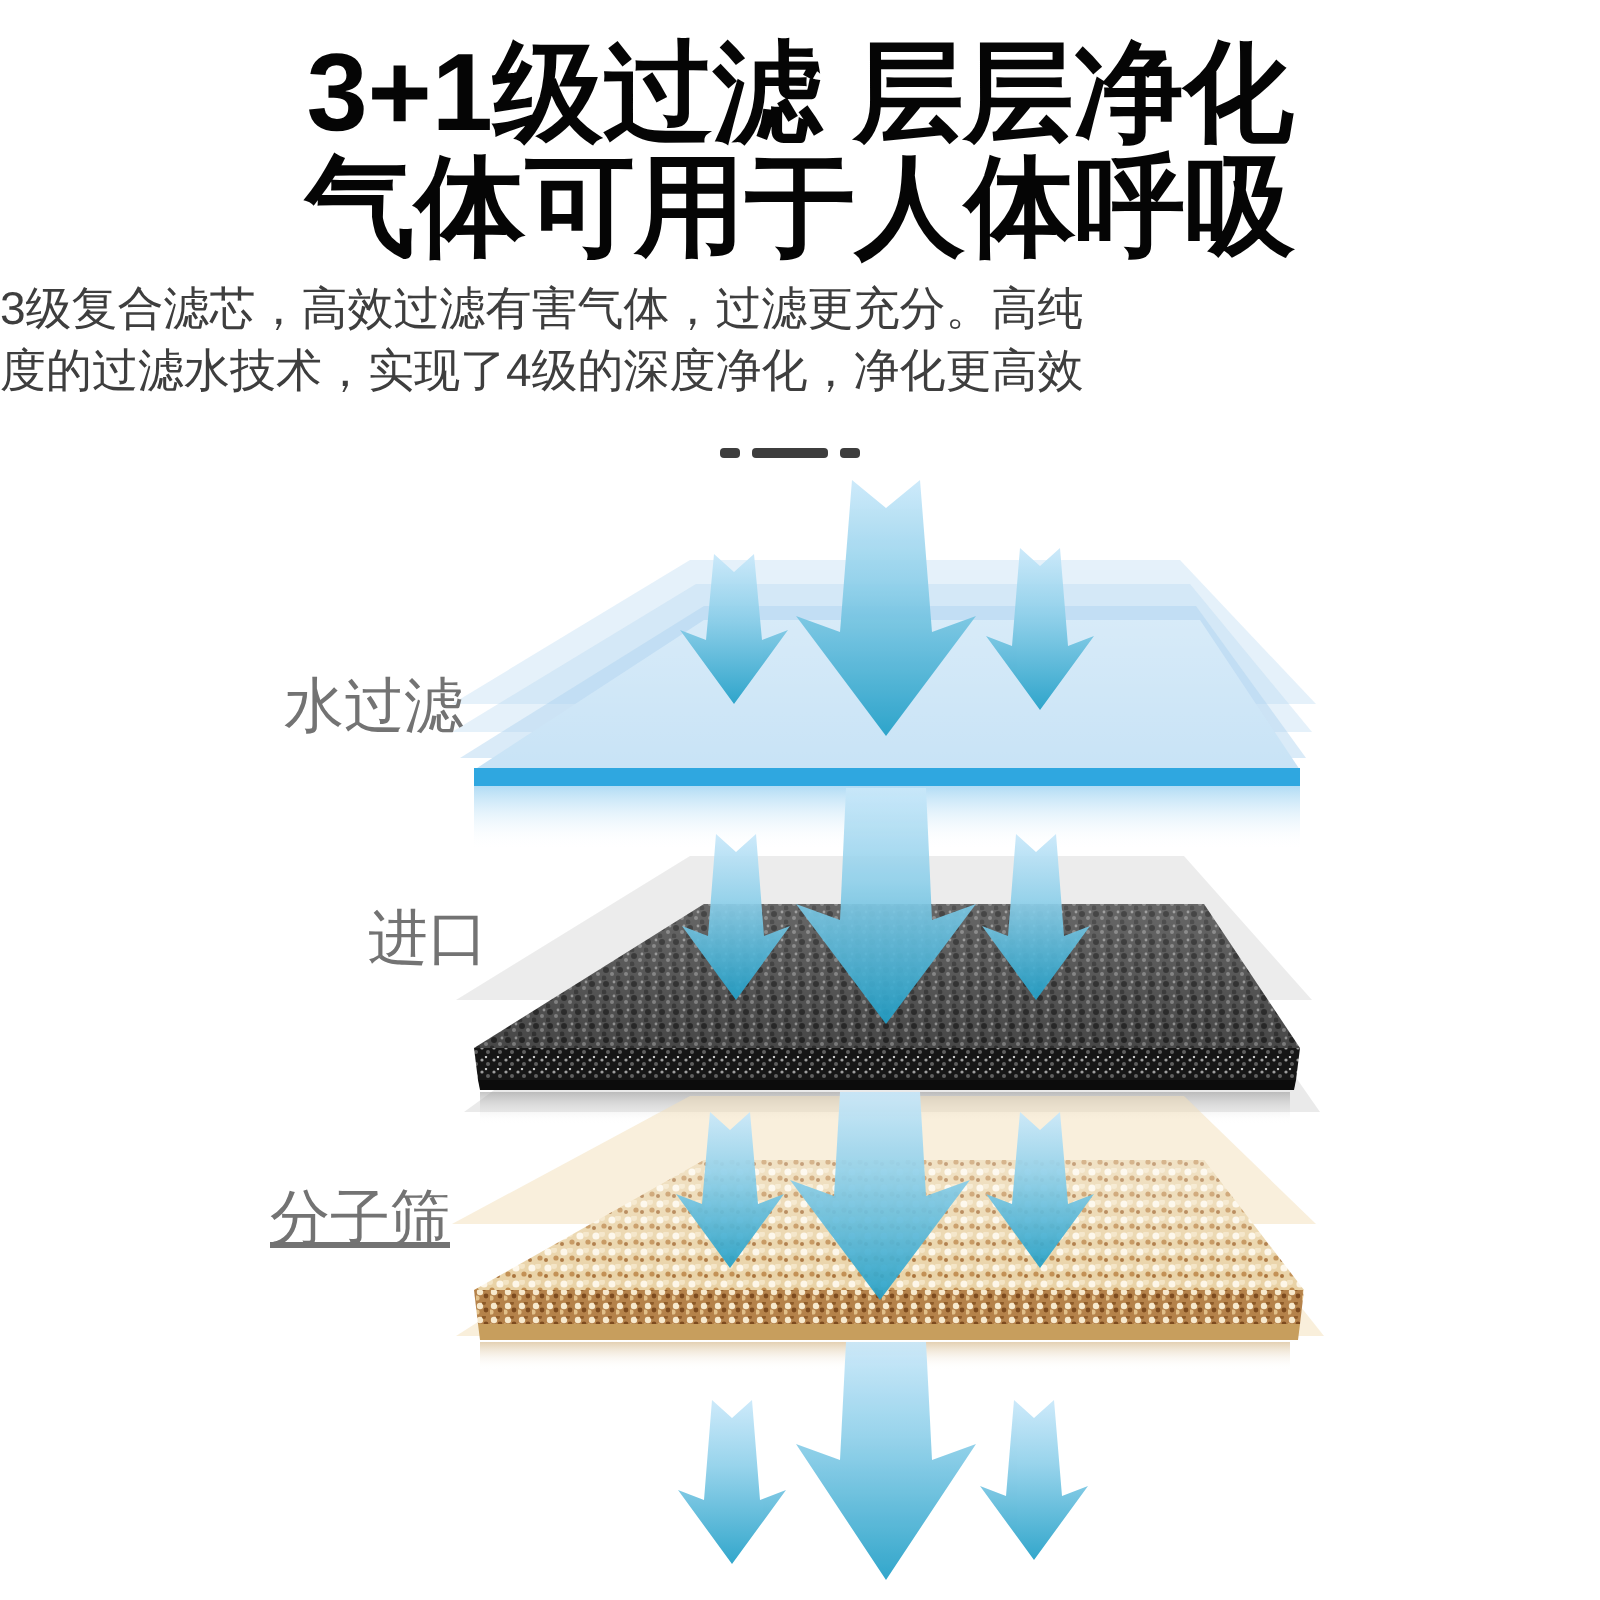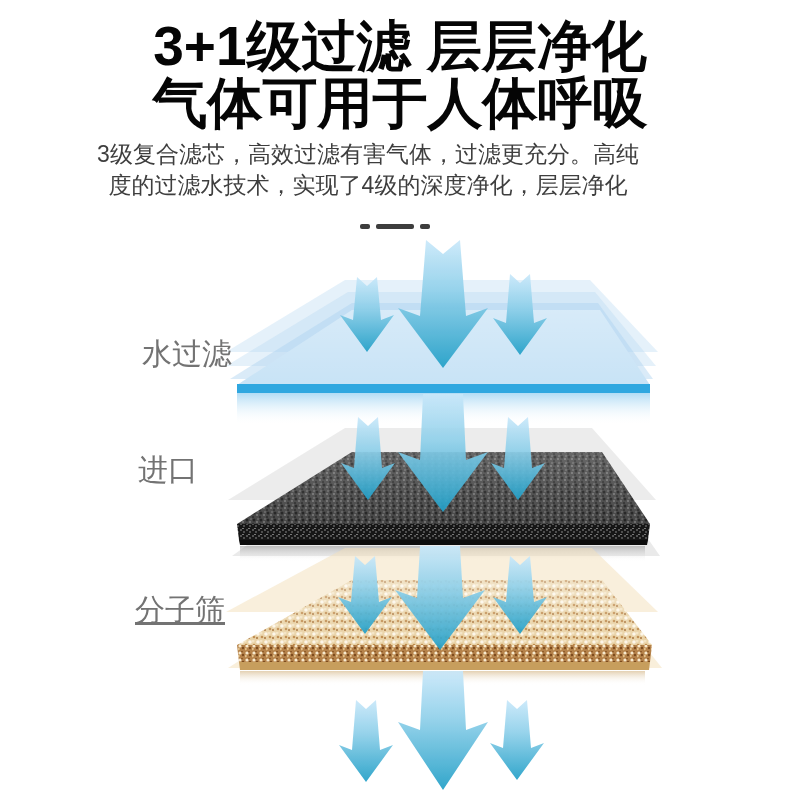--- a/index.html
+++ b/index.html
@@ -1,47 +1,47 @@
 <!DOCTYPE html>
 <html><head>
 <meta charset="utf-8">
 <style>
   html,body{margin:0;padding:0;background:#fff;}
   .page{position:relative;width:800px;height:800px;background:#ffffff;overflow:hidden;
         font-family:"Liberation Sans","DejaVu Sans",sans-serif;border-radius:31px;}
   .headline{position:absolute;top:18px;left:0;width:800px;text-align:center;
             font-weight:800;color:#050505;font-size:55px;line-height:57px;letter-spacing:0px;}
-  .subtitle{position:absolute;top:139px;left:0;width:736px;text-align:center;
+  .subtitle{position:absolute;top:139px;left:0;width:736px;text-align:left;
             color:#3e3e3e;font-size:23px;line-height:31px;font-weight:400;}
   .dash-divider{position:absolute;top:223px;left:360px;width:70px;height:6px;
             display:flex;align-items:center;gap:6px;}
   .dash{height:5px;background:#3d3d3d;border-radius:2px;}
   .dash.s{width:10px;}
   .dash.l{width:38px;}
   .diagram{position:absolute;left:0;top:0;width:800px;height:800px;}
   .diagram svg{position:absolute;left:0;top:0;}
   .layer-label{position:absolute;color:#737373;font-size:30px;line-height:35px;
             font-weight:400;white-space:nowrap;}
   .label-water{left:142px;top:336px;}
-  .label-carbon{left:138px;top:452px;width:96px;text-align:left;white-space:normal;}
+  .label-carbon{left:148px;top:452px;width:96px;text-align:right;white-space:normal;}
   .label-sieve{left:135px;top:592px;text-decoration:underline;}
 </style>
 </head>
 <body>
 
 <div class="page">
 
   <div class="headline">
     <div>3+1级过滤 层层净化</div>
     <div>气体可用于人体呼吸</div>
   </div>
 
   <div class="subtitle">
     <div>3级复合滤芯，高效过滤有害气体，过滤更充分。高纯</div>
-    <div>度的过滤水技术，实现了4级的深度净化，层层净化</div>
+    <div>度的过滤水技术，实现了4级的深度净化，净化更高效</div>
   </div>
 
   <div class="dash-divider">
     <span class="dash s"></span>
     <span class="dash l"></span>
     <span class="dash s"></span>
   </div>
 
   <div class="diagram">
     <svg width="800" height="800" viewBox="0 0 800 800">

